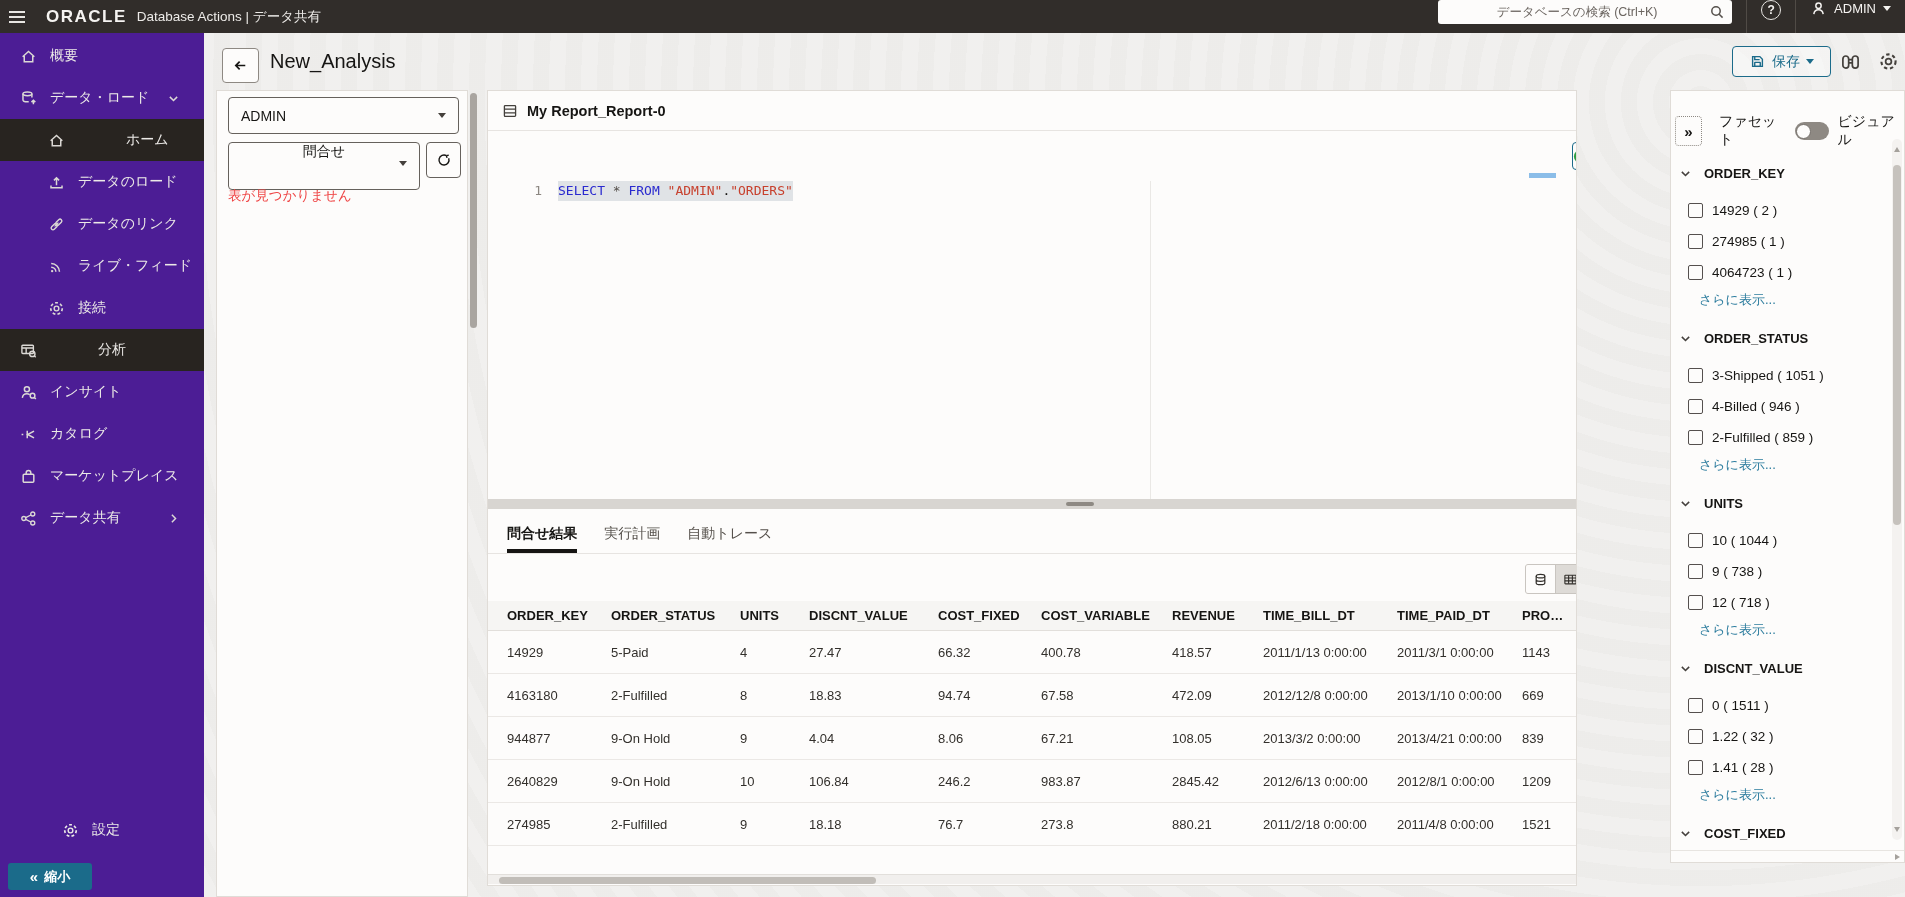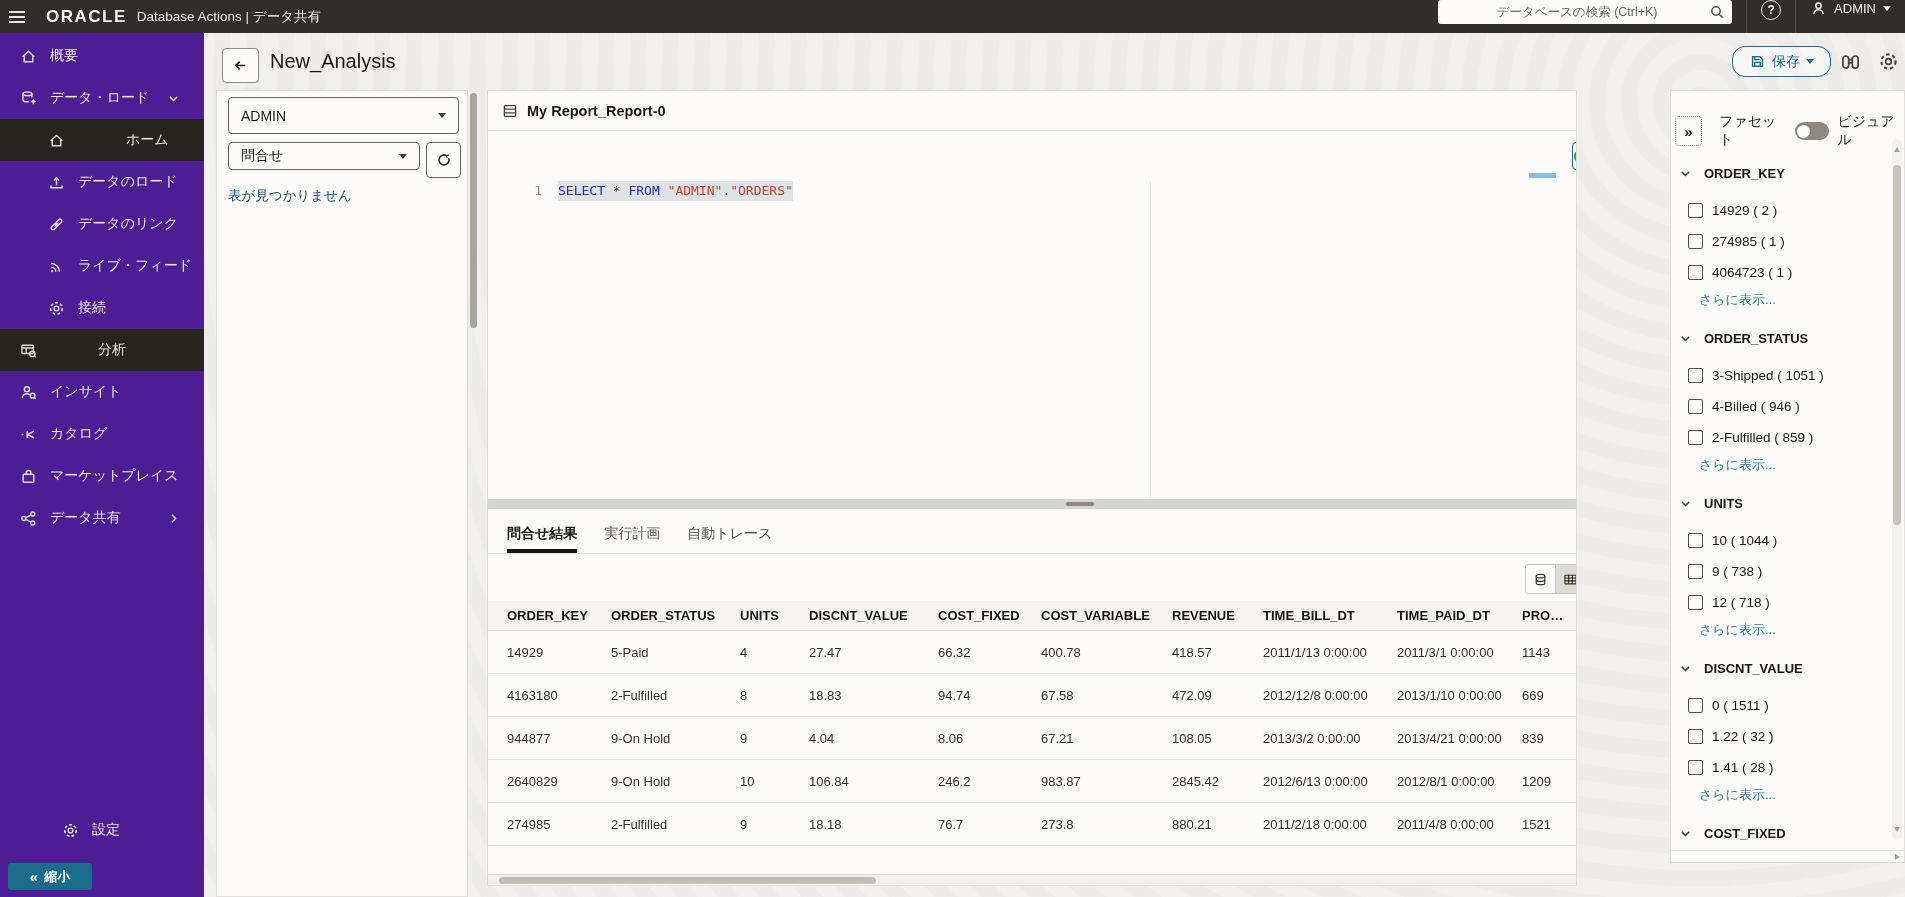--- a/index.html
+++ b/index.html
@@ -36,34 +36,34 @@
   .collapse-btn .glyph { font-size:15px; letter-spacing:-1px; }
 
   
   .main { position:absolute; left:204px; top:33px; width:1701px; height:864px;
           background:#F1F0EE;
           background-image:repeating-radial-gradient(circle at 88% 8%, rgba(0,0,0,0.015) 0 16px, rgba(255,255,255,0.03) 16px 32px); }
 
   .page-header { position:absolute; left:0; top:0; width:100%; height:57px; display:flex; align-items:center; }
   .back-btn { position:absolute; left:18px; top:15px; width:37px; height:35px; background:#FDFCFB; border:1px solid #8E8983; border-radius:4px; display:flex; align-items:center; justify-content:center; cursor:pointer; color:#161513; }
   .page-title { position:absolute; left:66px; top:17px; font-size:20px; color:#161513; }
-  .save-btn { position:absolute; left:1528px; top:13px; width:99px; height:31px; border:1px solid #1B6B8A; border-radius:13px; color:#1B6B8A; display:flex; align-items:center; justify-content:center; gap:6px; font-size:14px; cursor:pointer; background:rgba(255,255,255,0.4); }
+  .save-btn { position:absolute; left:1528px; top:13px; width:99px; height:31px; border:1px solid #1B6B8A; border-radius:4px; color:#1B6B8A; display:flex; align-items:center; justify-content:center; gap:6px; font-size:14px; cursor:pointer; background:rgba(255,255,255,0.4); }
   .caret { width:0; height:0; border-left:4.5px solid transparent; border-right:4.5px solid transparent; border-top:5.5px solid currentColor; }
   .hdr-icon { position:absolute; top:18px; color:#44403C; cursor:pointer; }
   .find-icon { left:1636px; }
   .gear-icon-hdr { left:1674px; }
 
   
   .left-panel { position:absolute; left:12px; top:57px; width:252px; height:807px; background:#FDFCFB; border:1px solid #E0DCD7; }
   .sel { position:absolute; border:1px solid #66615C; border-radius:4px; background:#FDFCFB; display:flex; align-items:center; font-size:14px; padding:0 12px; cursor:pointer; color:#161513; }
   .sel .caret { margin-left:auto; color:#44403C; }
   .sel-schema { left:11px; top:6px; width:231px; height:37px; }
-  .sel-type { left:11px; top:51px; width:192px; height:28px; }
+  .sel-type { left:11px; top:51px; width:192px; height:48px;flex-direction:column; }
   .refresh-btn { position:absolute; left:209px; top:51px; width:35px; height:36px; border:1px solid #66615C; border-radius:4px; background:#FDFCFB; display:flex; align-items:center; justify-content:center; color:#161513; cursor:pointer; }
-  .empty-msg { position:absolute; left:11px; top:96px; font-size:13.5px; color:#0c4a6e;text-align:right; }
+  .empty-msg { position:absolute; left:11px; top:96px; font-size:13.5px; color:#ef4444;text-align:right; }
   .left-scroll-thumb { position:absolute; left:266px; top:60px; width:7px; height:235px; background:#A9A5A0; border-radius:4px; }
 
   
   .worksheet { position:absolute; left:283px; top:57px; width:1090px; height:796px; background:#FDFCFB; border:1px solid #E0DCD7; overflow:hidden; }
   .ws-header { position:absolute; left:0; top:0; width:100%; height:40px; border-bottom:1px solid #E7E4E1; display:flex; align-items:center; }
   .ws-icon { margin-left:14px; color:#44403C; }
   .ws-title { margin-left:9px; font-size:14.5px; font-weight:bold; color:#161513; }
   .ws-collapse { position:absolute; left:1097px; top:10px; color:#55504B; cursor:pointer; }
   .kebab { position:absolute; left:1136px; top:9px; width:20px; height:22px; display:flex; flex-direction:column; align-items:center; justify-content:center; gap:3px; cursor:pointer; }
   .kebab i { width:3.5px; height:3.5px; border-radius:50%; background:#44403C; }

